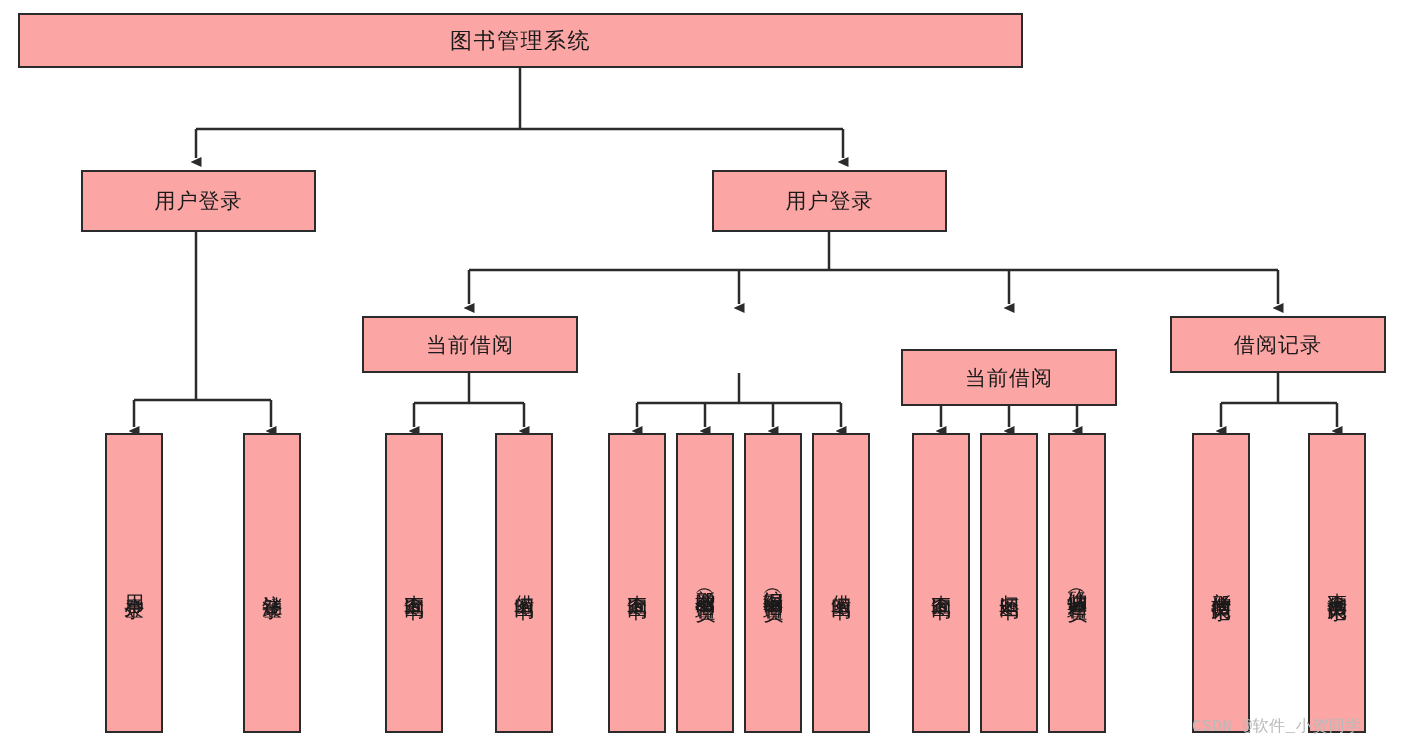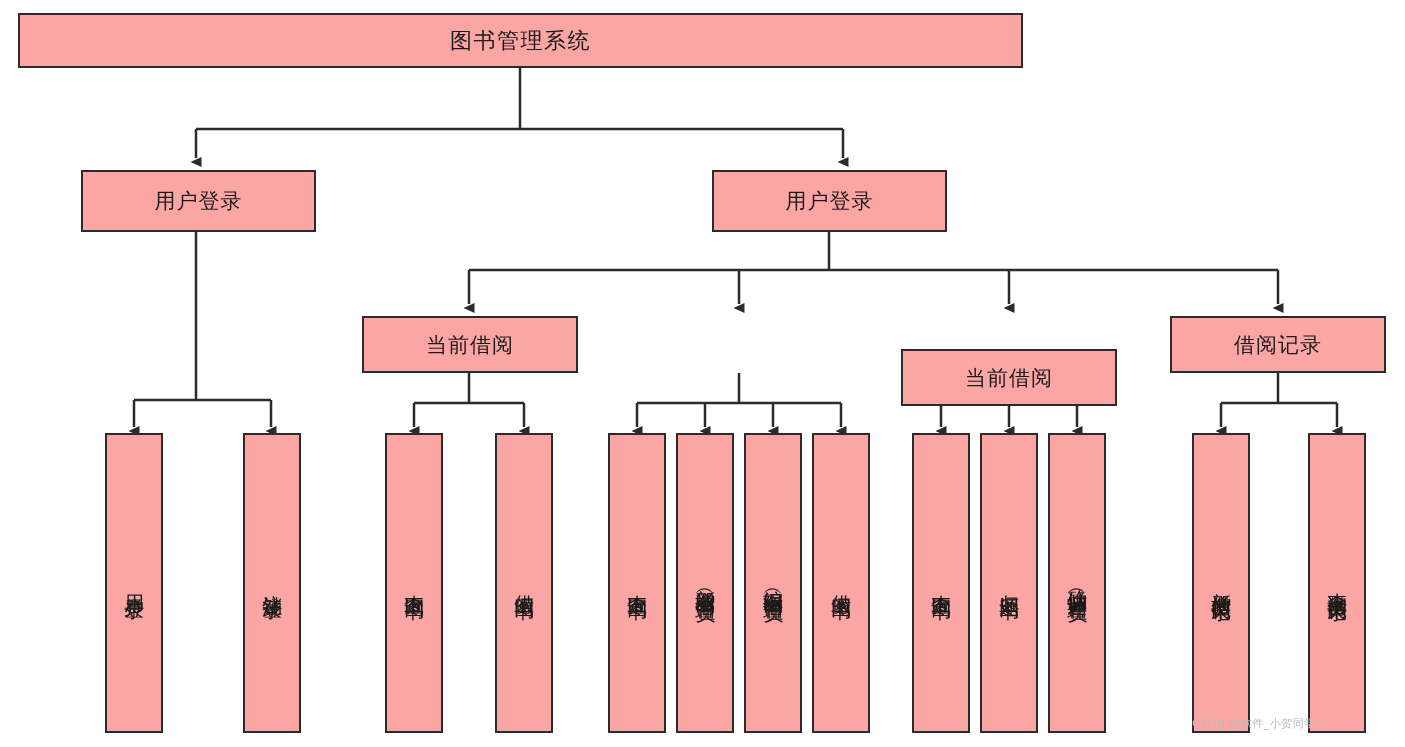--- a/index.html
+++ b/index.html
@@ -55,25 +55,26 @@
     justify-content: center;
     text-align: center;
   }
   .node.vert .vtext {
     writing-mode: vertical-rl;
     text-orientation: upright;
     white-space: nowrap;
   }
   .watermark {
     position: absolute;
-    font-size: 11px;
+    font-size: 16px;
     color: #b9b9b9;
     letter-spacing: 0.5px;
     white-space: nowrap;
     user-select: none;
+    font-family: Liberation Mono, monospace;
   }
 </style>
 </head>
 <body>
 
 <div id="canvas">
 
   <svg class="wires" viewBox="0 0 1405 747">
     <defs>
       <marker id="arrow" markerWidth="10" markerHeight="11" refX="1" refY="5.5" orient="auto" markerUnits="userSpaceOnUse">

